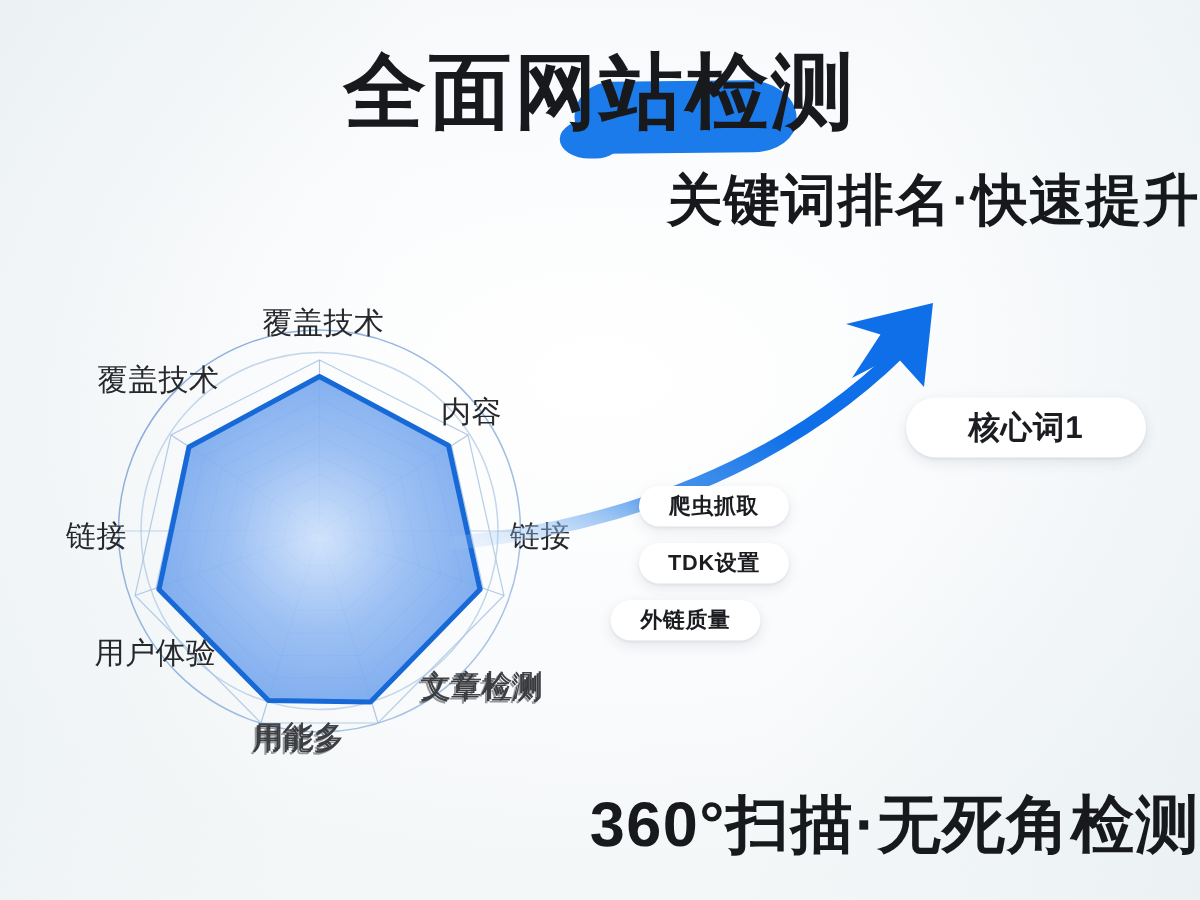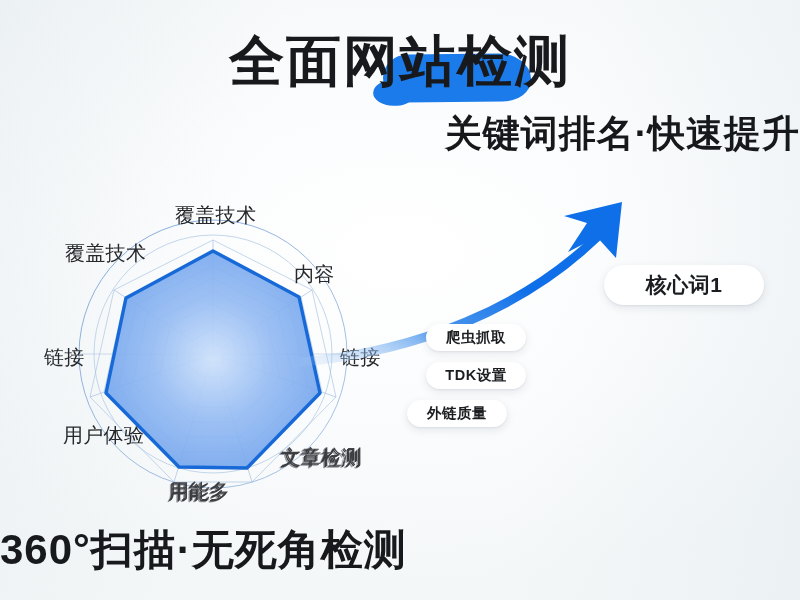--- a/index.html
+++ b/index.html
@@ -146,21 +146,21 @@
     height: 40px;
     font-size: 21px;
   }
 
   
   .footer {
     position: absolute;
     bottom: 22px;
     left: 0;
     width: 800px;
-    text-align: left;
+    text-align: right;
     font-size: 42px;
     font-weight: 700;
     letter-spacing: 1px;
     color: #17191c;
     z-index: 6;
     white-space: nowrap;
   }
 </style>
 </head>
 <body>

